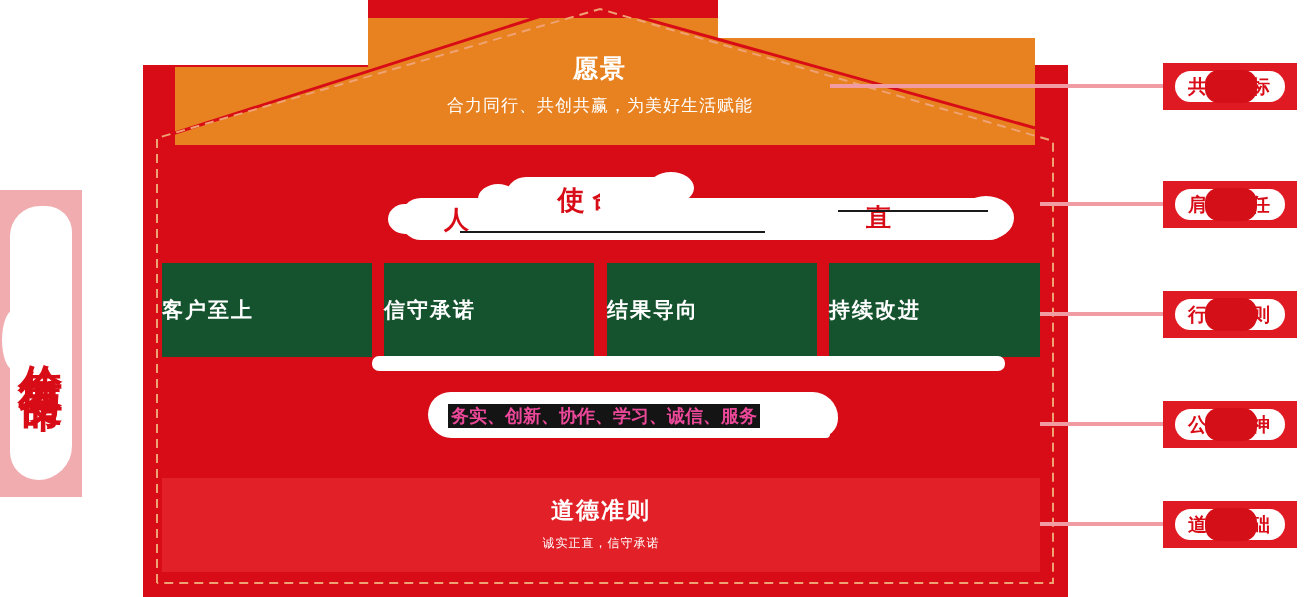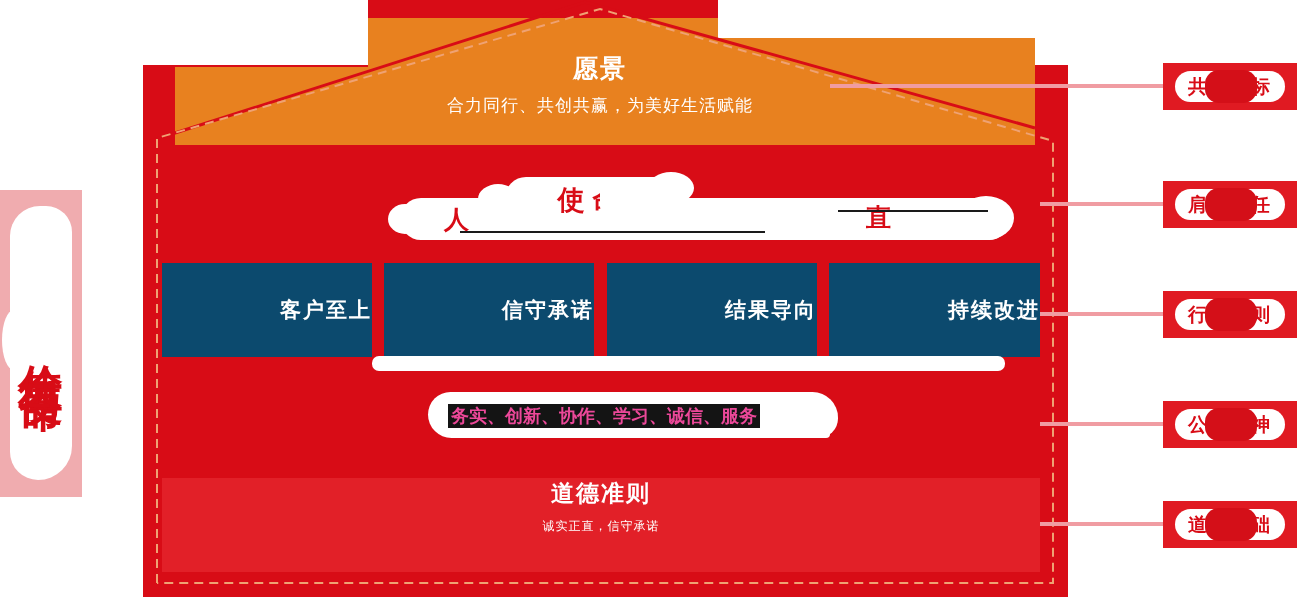--- a/index.html
+++ b/index.html
@@ -39,35 +39,35 @@
   .m-title-cover{left:600px;top:178px;width:84px;height:40px;background:#fff;border-radius:12px;z-index:6;}
   .m-blob2{left:400px;top:198px;width:610px;height:42px;background:#fff;border-radius:21px;z-index:4;}
   .m-lobe3{left:388px;top:204px;width:34px;height:30px;background:#fff;border-radius:50%;z-index:4;}
   .m-lobe4{left:958px;top:196px;width:56px;height:44px;background:#fff;border-radius:50%;z-index:4;}
   .m-frag-l{left:444px;top:203px;color:#D80C16;font-size:25px;font-weight:bold;z-index:6;}
   .m-frag-r{left:866px;top:201px;color:#D80C16;font-size:25px;font-weight:bold;z-index:6;}
   .m-line1{left:460px;top:231px;width:305px;height:2px;background:#1a1a1a;z-index:6;}
   .m-line2{left:838px;top:210px;width:150px;height:2px;background:#1a1a1a;z-index:6;}
 
   
-  .vbox{top:263px;width:210px;height:94px;background:#0c4a6e;z-index:4;color:#fff;
-        display:flex;align-items:center;justify-content:flex-end;font-size:21px;font-weight:bold;letter-spacing:2px;}
+  .vbox{top:263px;width:210px;height:94px;background:#14532d;z-index:4;color:#fff;
+        display:flex;align-items:center;justify-content:flex-start;font-size:21px;font-weight:bold;letter-spacing:2px;}
   .vb1{left:162px;} .vb2{left:384px;} .vb3{left:607px;} .vb4{left:829px;width:211px;}
   .under-strip{left:372px;top:356px;width:633px;height:15px;background:#fff;border-radius:7px;z-index:4;}
 
   
   .s-blob{left:428px;top:392px;width:410px;height:46px;background:#fff;border-radius:23px 26px 20px 24px;z-index:4;}
   .s-tail{left:470px;top:430px;width:360px;height:8px;background:#fff;border-radius:4px;z-index:4;}
   .s-band{left:448px;top:404px;width:312px;height:24px;background:#141414;z-index:5;
           display:flex;align-items:center;justify-content:center;}
   .s-text{color:#ec4899;font-size:18px;font-weight:bold;white-space:nowrap;}
 
   
   .ethics{left:162px;top:478px;width:878px;height:94px;background:#E22028;z-index:4;text-align:center;color:#fff;}
-  .e-title{font-size:23px;font-weight:bold;letter-spacing:2px;}
+  .e-title{margin-top:17px;font-size:23px;font-weight:bold;letter-spacing:2px;}
   .e-sub{margin-top:9px;font-size:12px;letter-spacing:1px;}
 
   
   .conn{height:4px;background:#F09CA2;z-index:5;}
   .c1{left:830px;top:84px;width:333px;}
   .c2{left:1040px;top:202px;width:123px;}
   .c3{left:1040px;top:312px;width:123px;}
   .c4{left:1040px;top:422px;width:123px;}
   .c5{left:1040px;top:522px;width:123px;}
 

